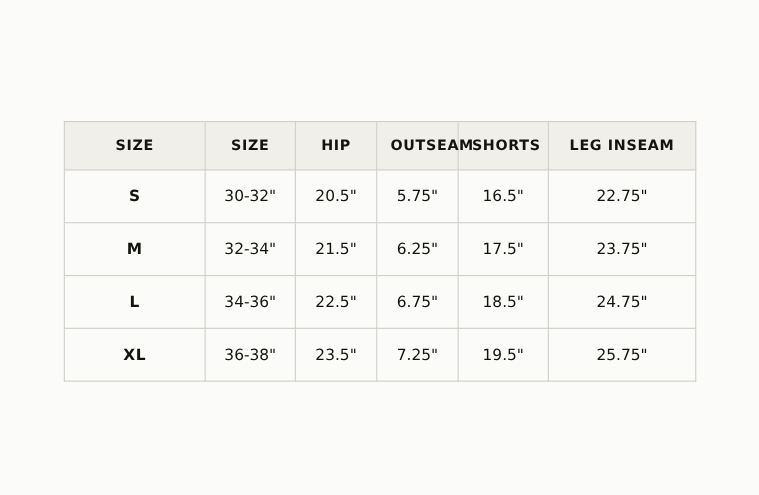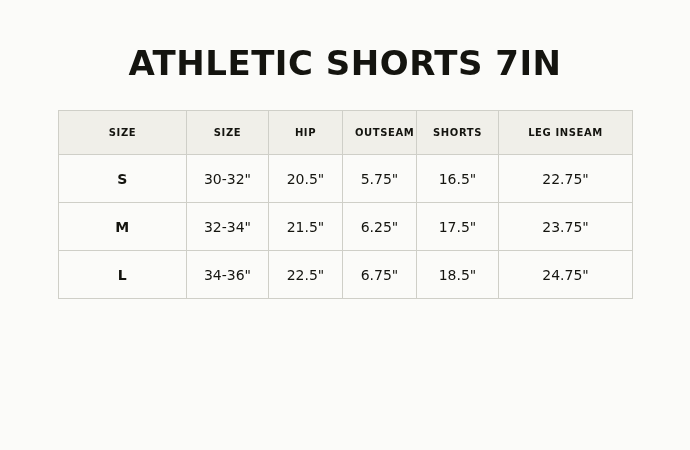--- a/index.html
+++ b/index.html
@@ -45,21 +45,21 @@
   }
   table.size-chart th,
   table.size-chart td {
     border: 1px solid #cfcfc8;
     text-align: center;
     vertical-align: middle;
     color: #14140f;
   }
   table.size-chart thead th {
     background: #f0efe9;
-    font-size: 10px;
+    font-size: 13px;
     font-weight: bold;
     letter-spacing: 0.6px;
     height: 43px;
     padding: 0 12px;
   }
   table.size-chart tbody td {
     background: #fbfbf9;
     height: 47px;
     font-size: 14px;
     padding: 0 2px;
@@ -75,21 +75,20 @@
   col.c2 { width: 74px; }
   col.c3 { width: 74px; }
   col.c4 { width: 82px; }
   col.c5 { width: 134px; }
 </style>
 </head>
 <body>
 
 <div class="page">
 
-  <h1 class="title">ATHLETIC SHORTS 7IN</h1>
 
   <div class="table-wrap">
     <table class="size-chart">
       <colgroup>
         <col class="c0">
           <col class="c1">
           <col class="c2">
           <col class="c3">
           <col class="c4">
           <col class="c5">
@@ -122,17 +121,25 @@
           <td>23.75"</td>
         </tr>
         <tr>
           <td class="size-cell">L</td>
           <td>34-36"</td>
           <td>22.5"</td>
           <td>6.75"</td>
           <td>18.5"</td>
           <td>24.75"</td>
         </tr>
+        <tr>
+          <td class="size-cell">XL</td>
+          <td>36-38"</td>
+          <td>23.5"</td>
+          <td>7.25"</td>
+          <td>19.5"</td>
+          <td>25.75"</td>
+        </tr>
       </tbody>
     </table>
   </div>
 
 </div>
 
 </body></html>

